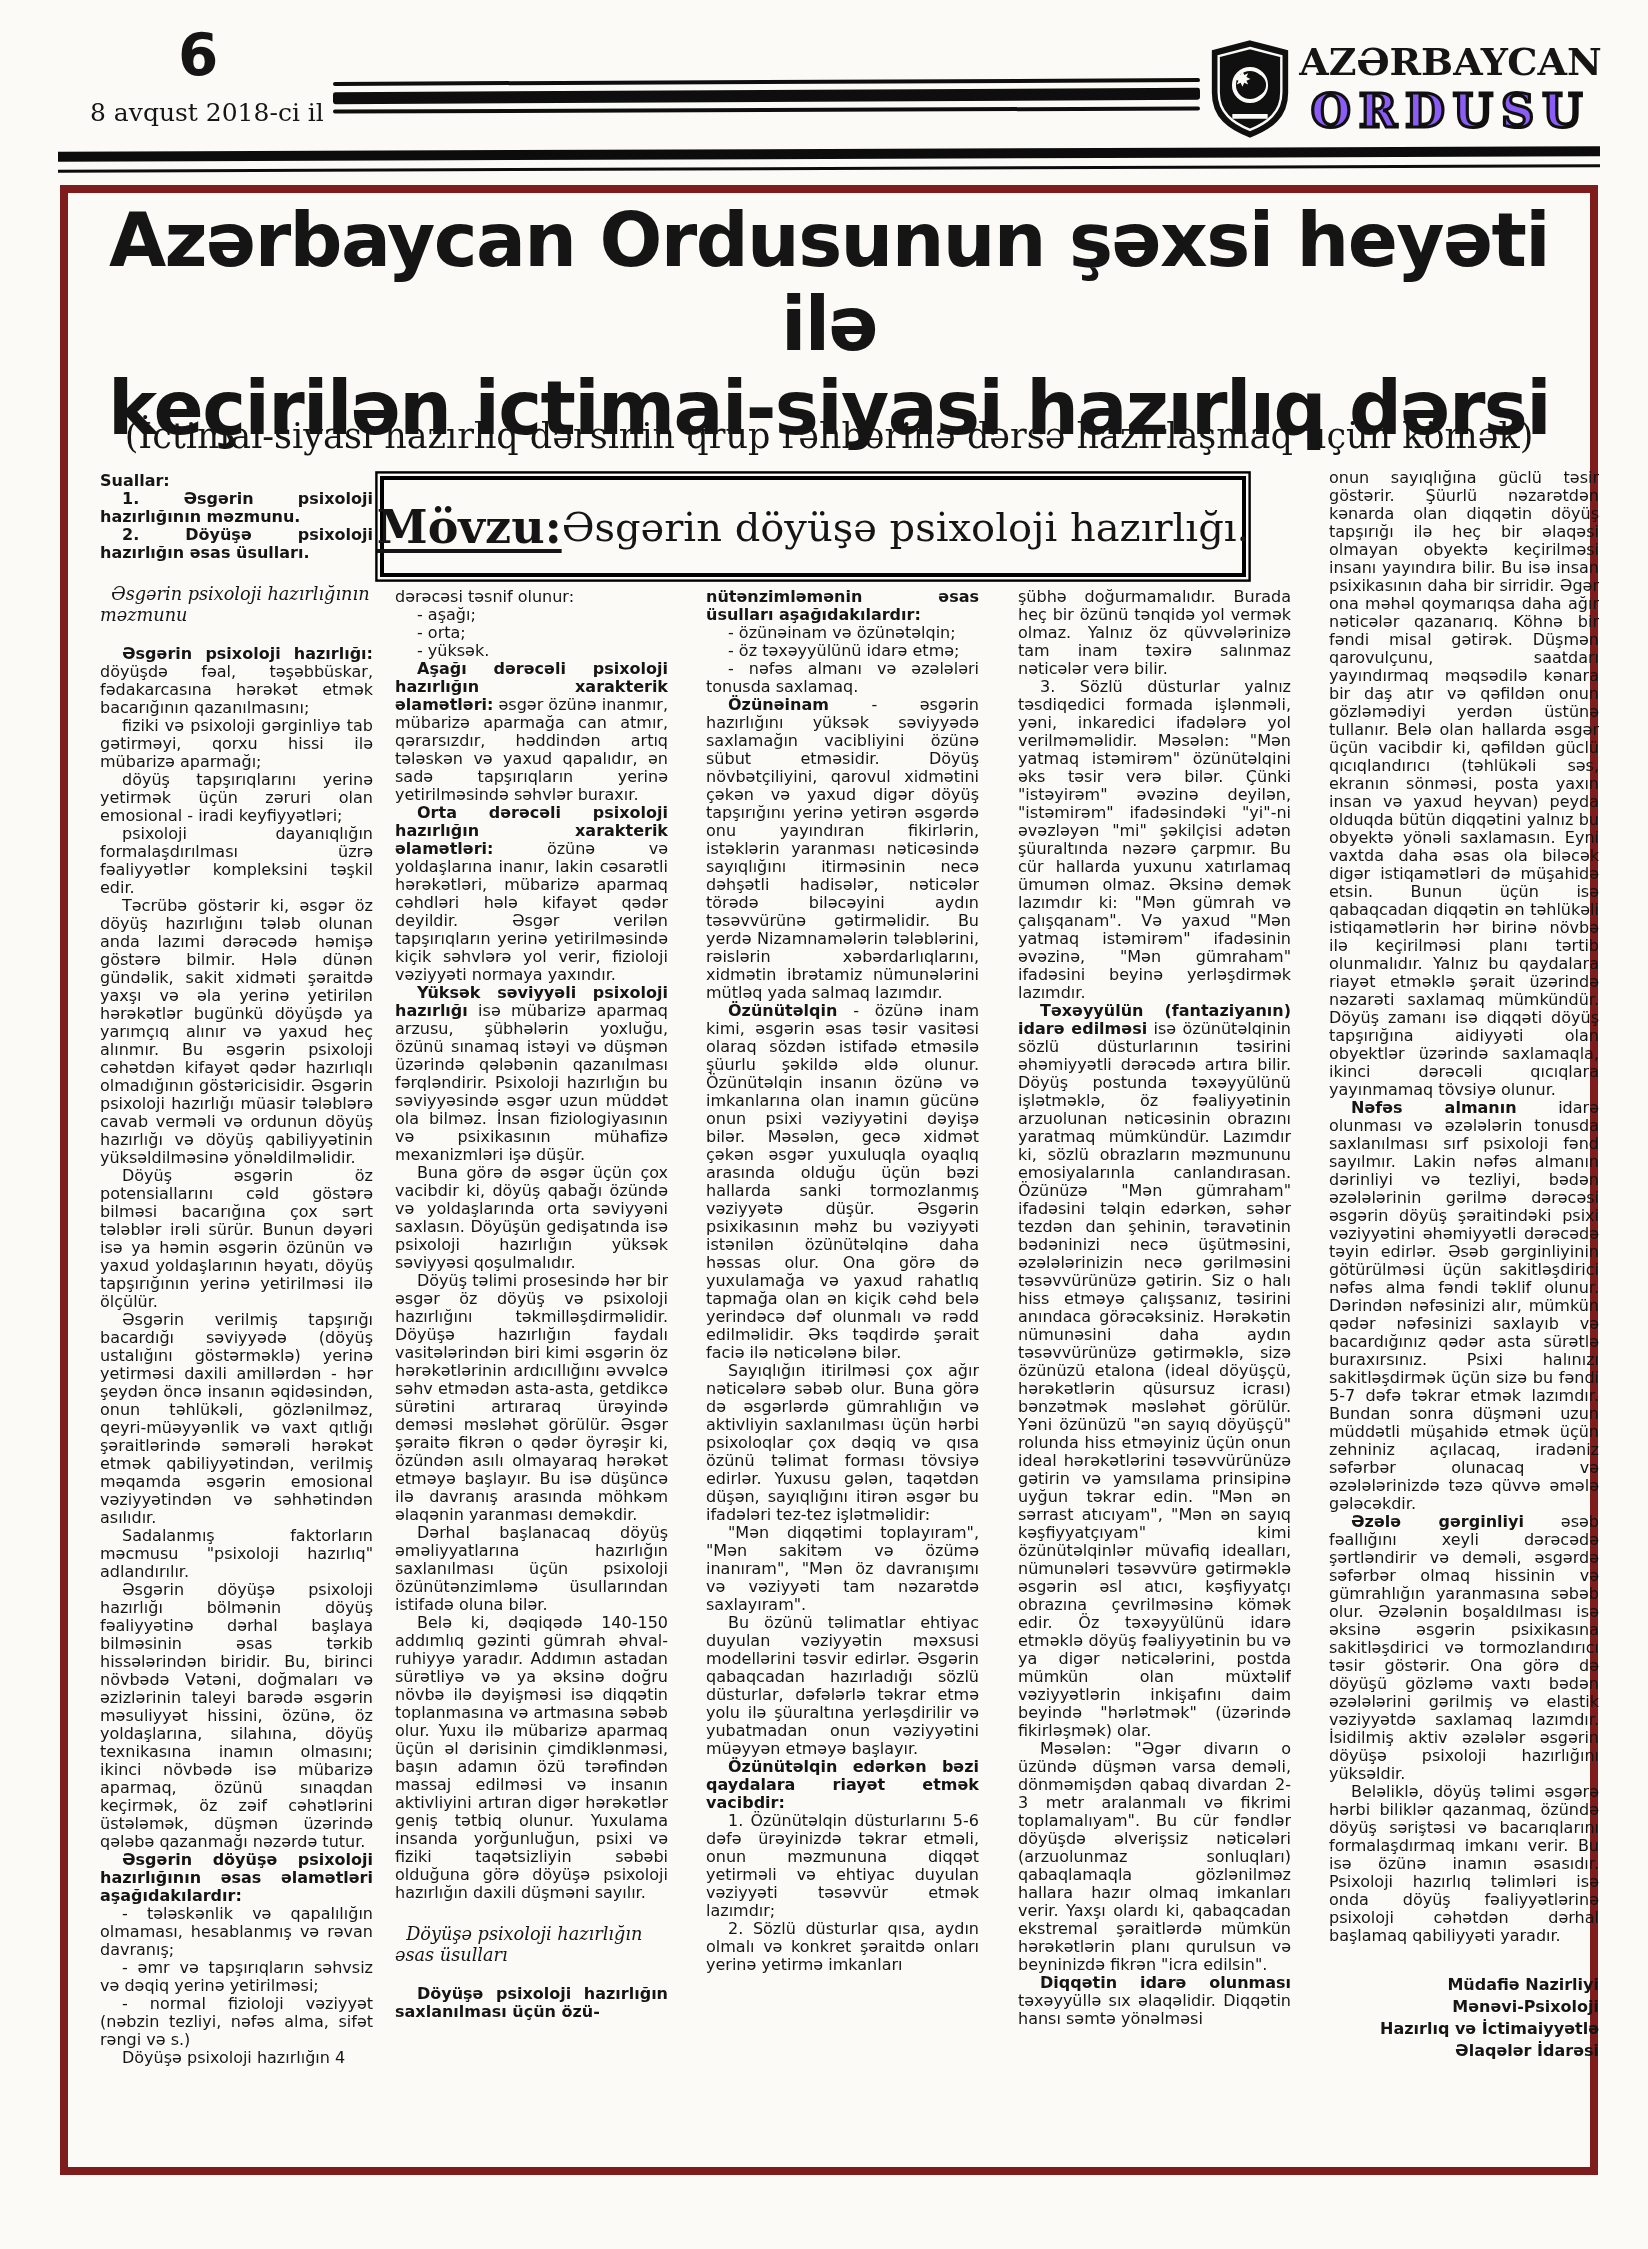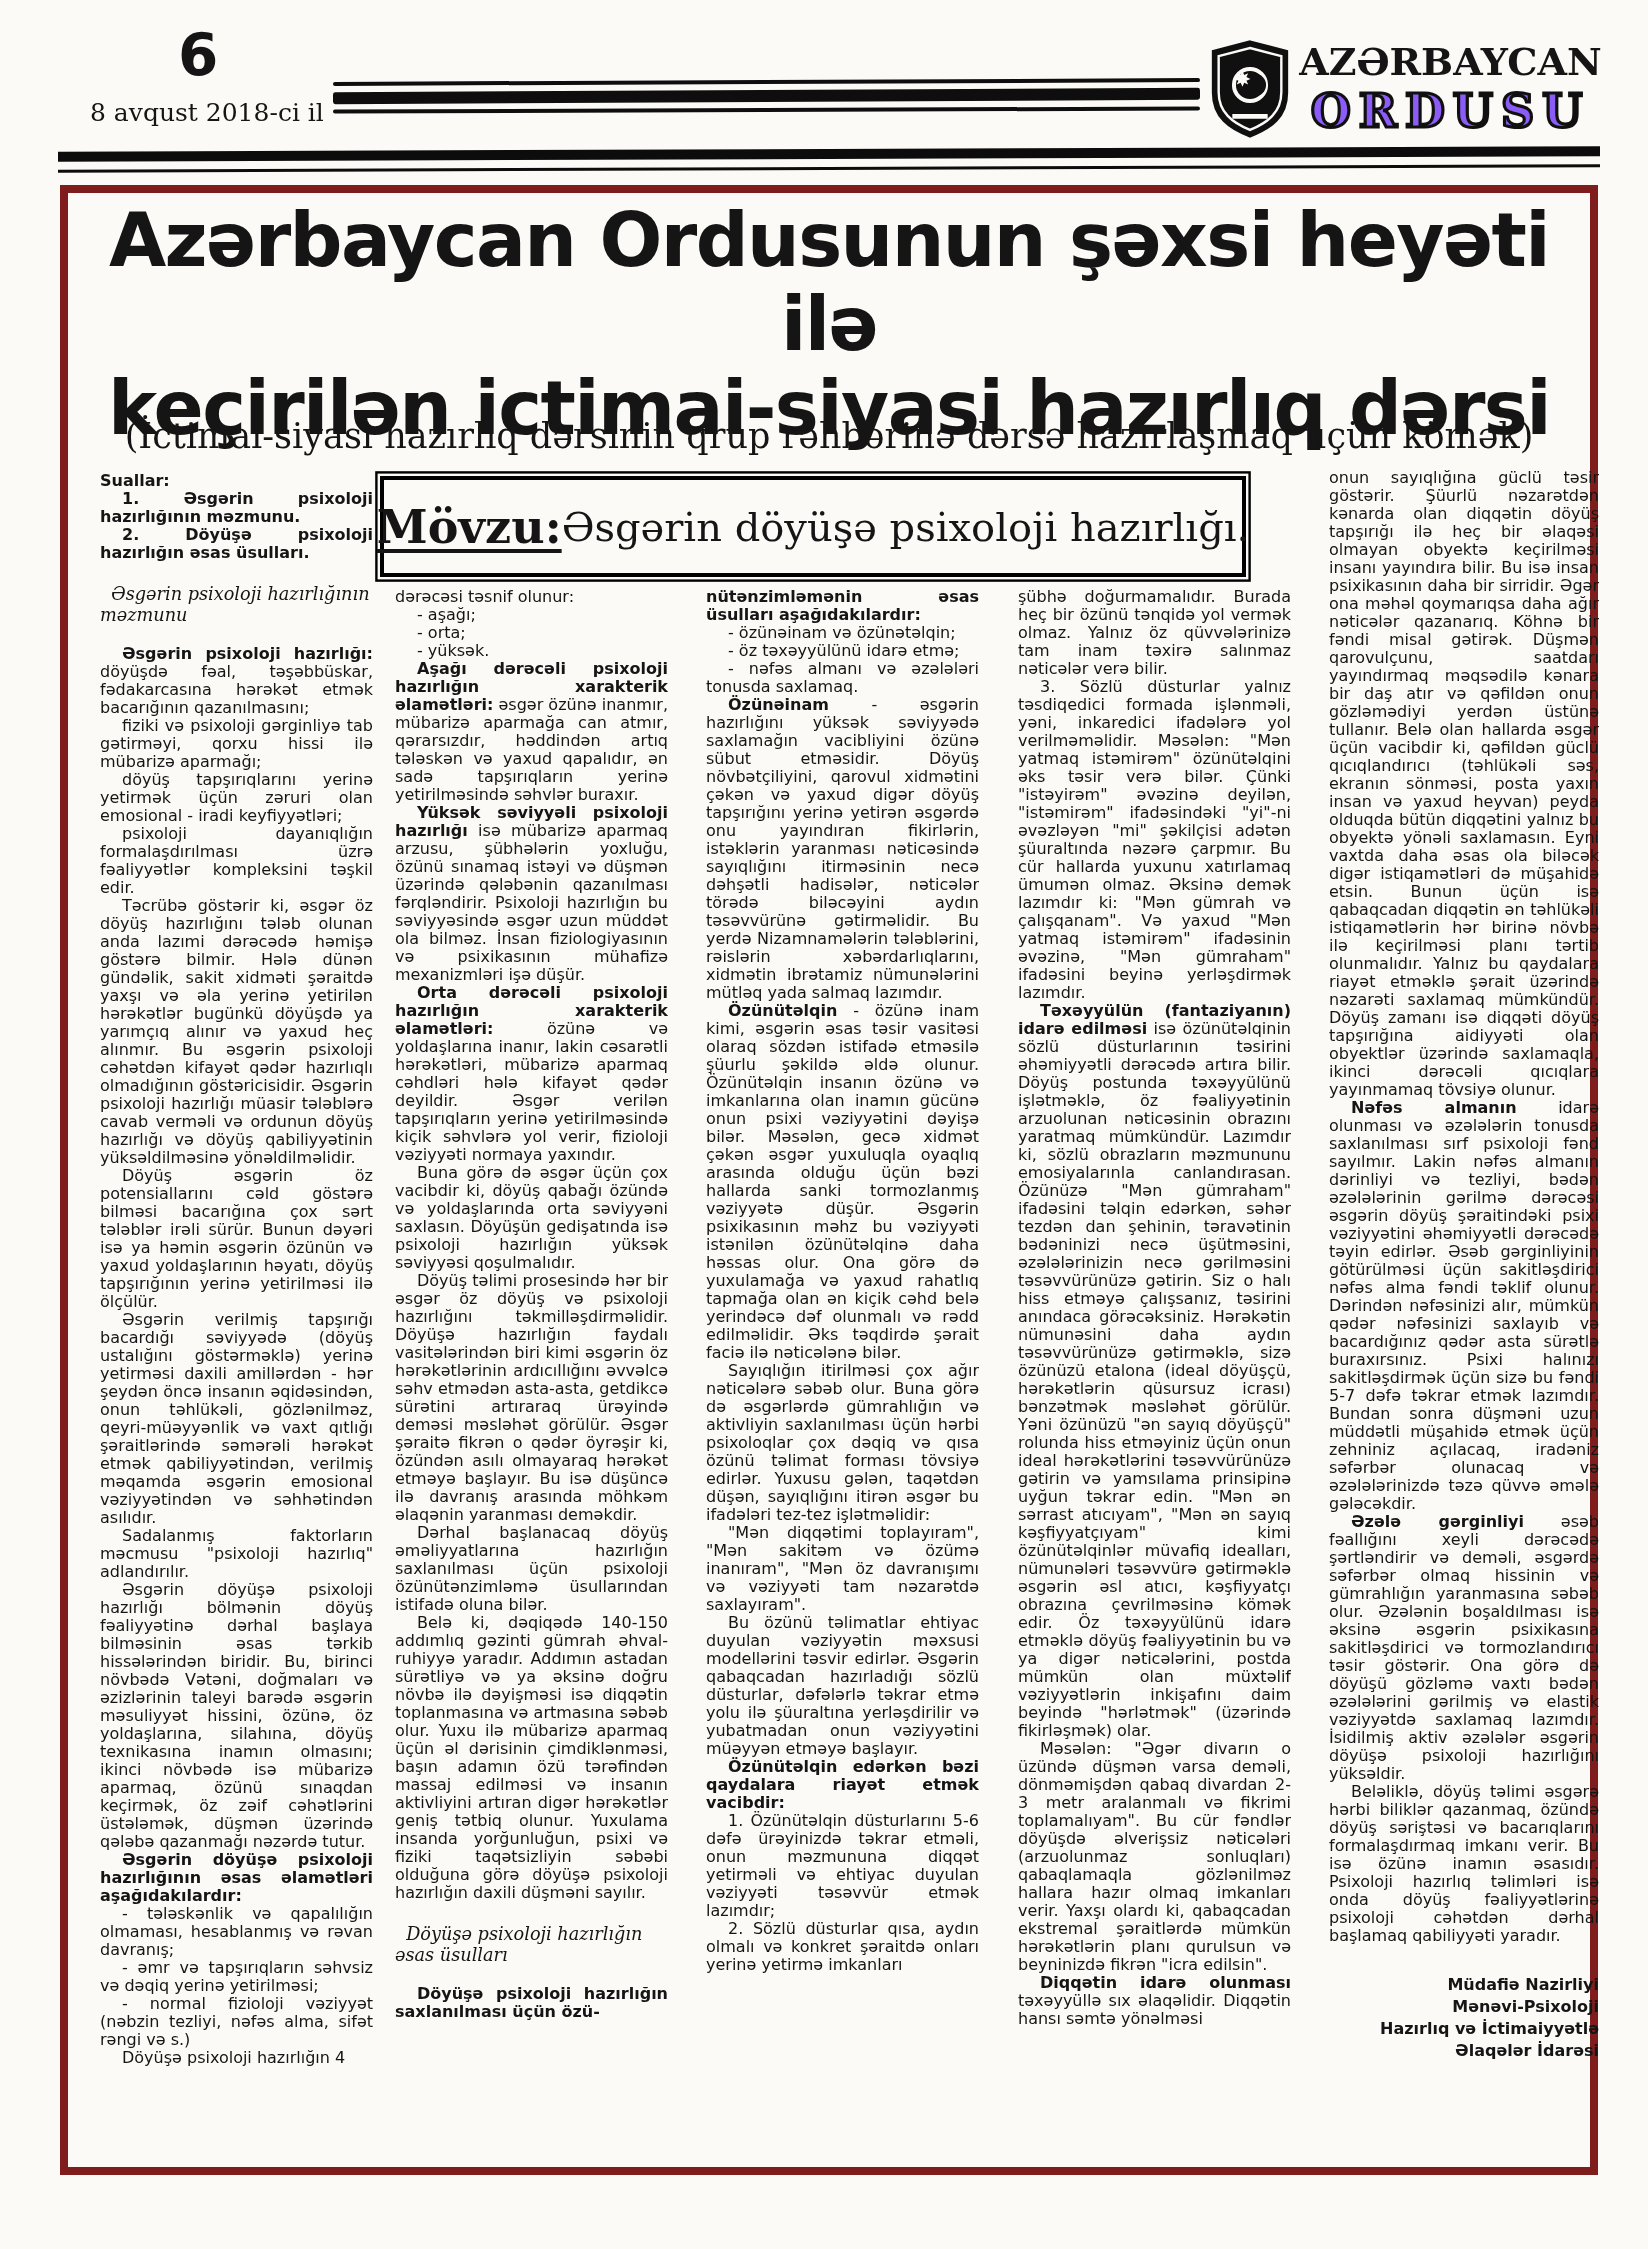--- a/index.html
+++ b/index.html
@@ -124,22 +124,22 @@
         <p class="para"><span class="lead"></span><span>Döyüşə psixoloji hazırlığın 4</span></p>
       </div>
 
     <div class="col col2">
 
     <p class="para s-cont"><span class="lead"></span><span>dərəcəsi təsnif olunur:</span></p>
         <p class="para"><span class="lead"></span><span>- aşağı;</span></p>
         <p class="para"><span class="lead"></span><span>- orta;</span></p>
         <p class="para"><span class="lead"></span><span>- yüksək.</span></p>
         <p class="para"><span class="lead">Aşağı dərəcəli psixoloji hazırlığın xarakterik əlamətləri:</span><span> əsgər özünə inanmır, mübarizə aparmağa can atmır, qərarsızdır, həddindən artıq tələskən və yaxud qapalıdır, ən sadə tapşırıqların yerinə yetirilməsində səhvlər buraxır.</span></p>
+        <p class="para"><span class="lead">Orta dərəcəli psixoloji hazırlığın xarakterik əlamətləri:</span><span> özünə və yoldaşlarına inanır, lakin cəsarətli hərəkətləri, mübarizə aparmaq cəhdləri hələ kifayət qədər deyildir. Əsgər verilən tapşırıqların yerinə yetirilməsində kiçik səhvlərə yol verir, fizioloji vəziyyəti normaya yaxındır.</span></p>
         <p class="para"><span class="lead">Yüksək səviyyəli psixoloji hazırlığı</span><span> isə mübarizə aparmaq arzusu, şübhələrin yoxluğu, özünü sınamaq istəyi və düşmən üzərində qələbənin qazanılması fərqləndirir. Psixoloji hazırlığın bu səviyyəsində əsgər uzun müddət ola bilməz. İnsan fiziologiyasının və psixikasının mühafizə mexanizmləri işə düşür.</span></p>
-        <p class="para"><span class="lead">Orta dərəcəli psixoloji hazırlığın xarakterik əlamətləri:</span><span> özünə və yoldaşlarına inanır, lakin cəsarətli hərəkətləri, mübarizə aparmaq cəhdləri hələ kifayət qədər deyildir. Əsgər verilən tapşırıqların yerinə yetirilməsində kiçik səhvlərə yol verir, fizioloji vəziyyəti normaya yaxındır.</span></p>
         <p class="para"><span class="lead"></span><span>Buna görə də əsgər üçün çox vacibdir ki, döyüş qabağı özündə və yoldaşlarında orta səviyyəni saxlasın. Döyüşün gedişatında isə psixoloji hazırlığın yüksək səviyyəsi qoşulmalıdır.</span></p>
         <p class="para"><span class="lead"></span><span>Döyüş təlimi prosesində hər bir əsgər öz döyüş və psixoloji hazırlığını təkmilləşdirməlidir. Döyüşə hazırlığın faydalı vasitələrindən biri kimi əsgərin öz hərəkətlərinin ardıcıllığını əvvəlcə səhv etmədən asta-asta, getdikcə sürətini artıraraq ürəyində deməsi məsləhət görülür. Əsgər şəraitə fikrən o qədər öyrəşir ki, özündən asılı olmayaraq hərəkət etməyə başlayır. Bu isə düşüncə ilə davranış arasında möhkəm əlaqənin yaranması deməkdir.</span></p>
         <p class="para"><span class="lead"></span><span>Dərhal başlanacaq döyüş əməliyyatlarına hazırlığın saxlanılması üçün psixoloji özünütənzimləmə üsullarından istifadə oluna bilər.</span></p>
         <p class="para"><span class="lead"></span><span>Belə ki, dəqiqədə 140-150 addımlıq gəzinti gümrah əhval-ruhiyyə yaradır. Addımın astadan sürətliyə və ya əksinə doğru növbə ilə dəyişməsi isə diqqətin toplanmasına və artmasına səbəb olur. Yuxu ilə mübarizə aparmaq üçün əl dərisinin çimdiklənməsi, başın adamın özü tərəfindən massaj edilməsi və insanın aktivliyini artıran digər hərəkətlər geniş tətbiq olunur. Yuxulama insanda yorğunluğun, psixi və fiziki taqətsizliyin səbəbi olduğuna görə döyüşə psixoloji hazırlığın daxili düşməni sayılır.</span></p>
         <p class="para s-italic"><span class="lead"></span><span>Döyüşə psixoloji hazırlığın əsas üsulları</span></p>
         <p class="para s-bold"><span class="lead"></span><span>Döyüşə psixoloji hazırlığın saxlanılması üçün özü-</span></p>
       </div>
 
     <div class="col col3">
 

